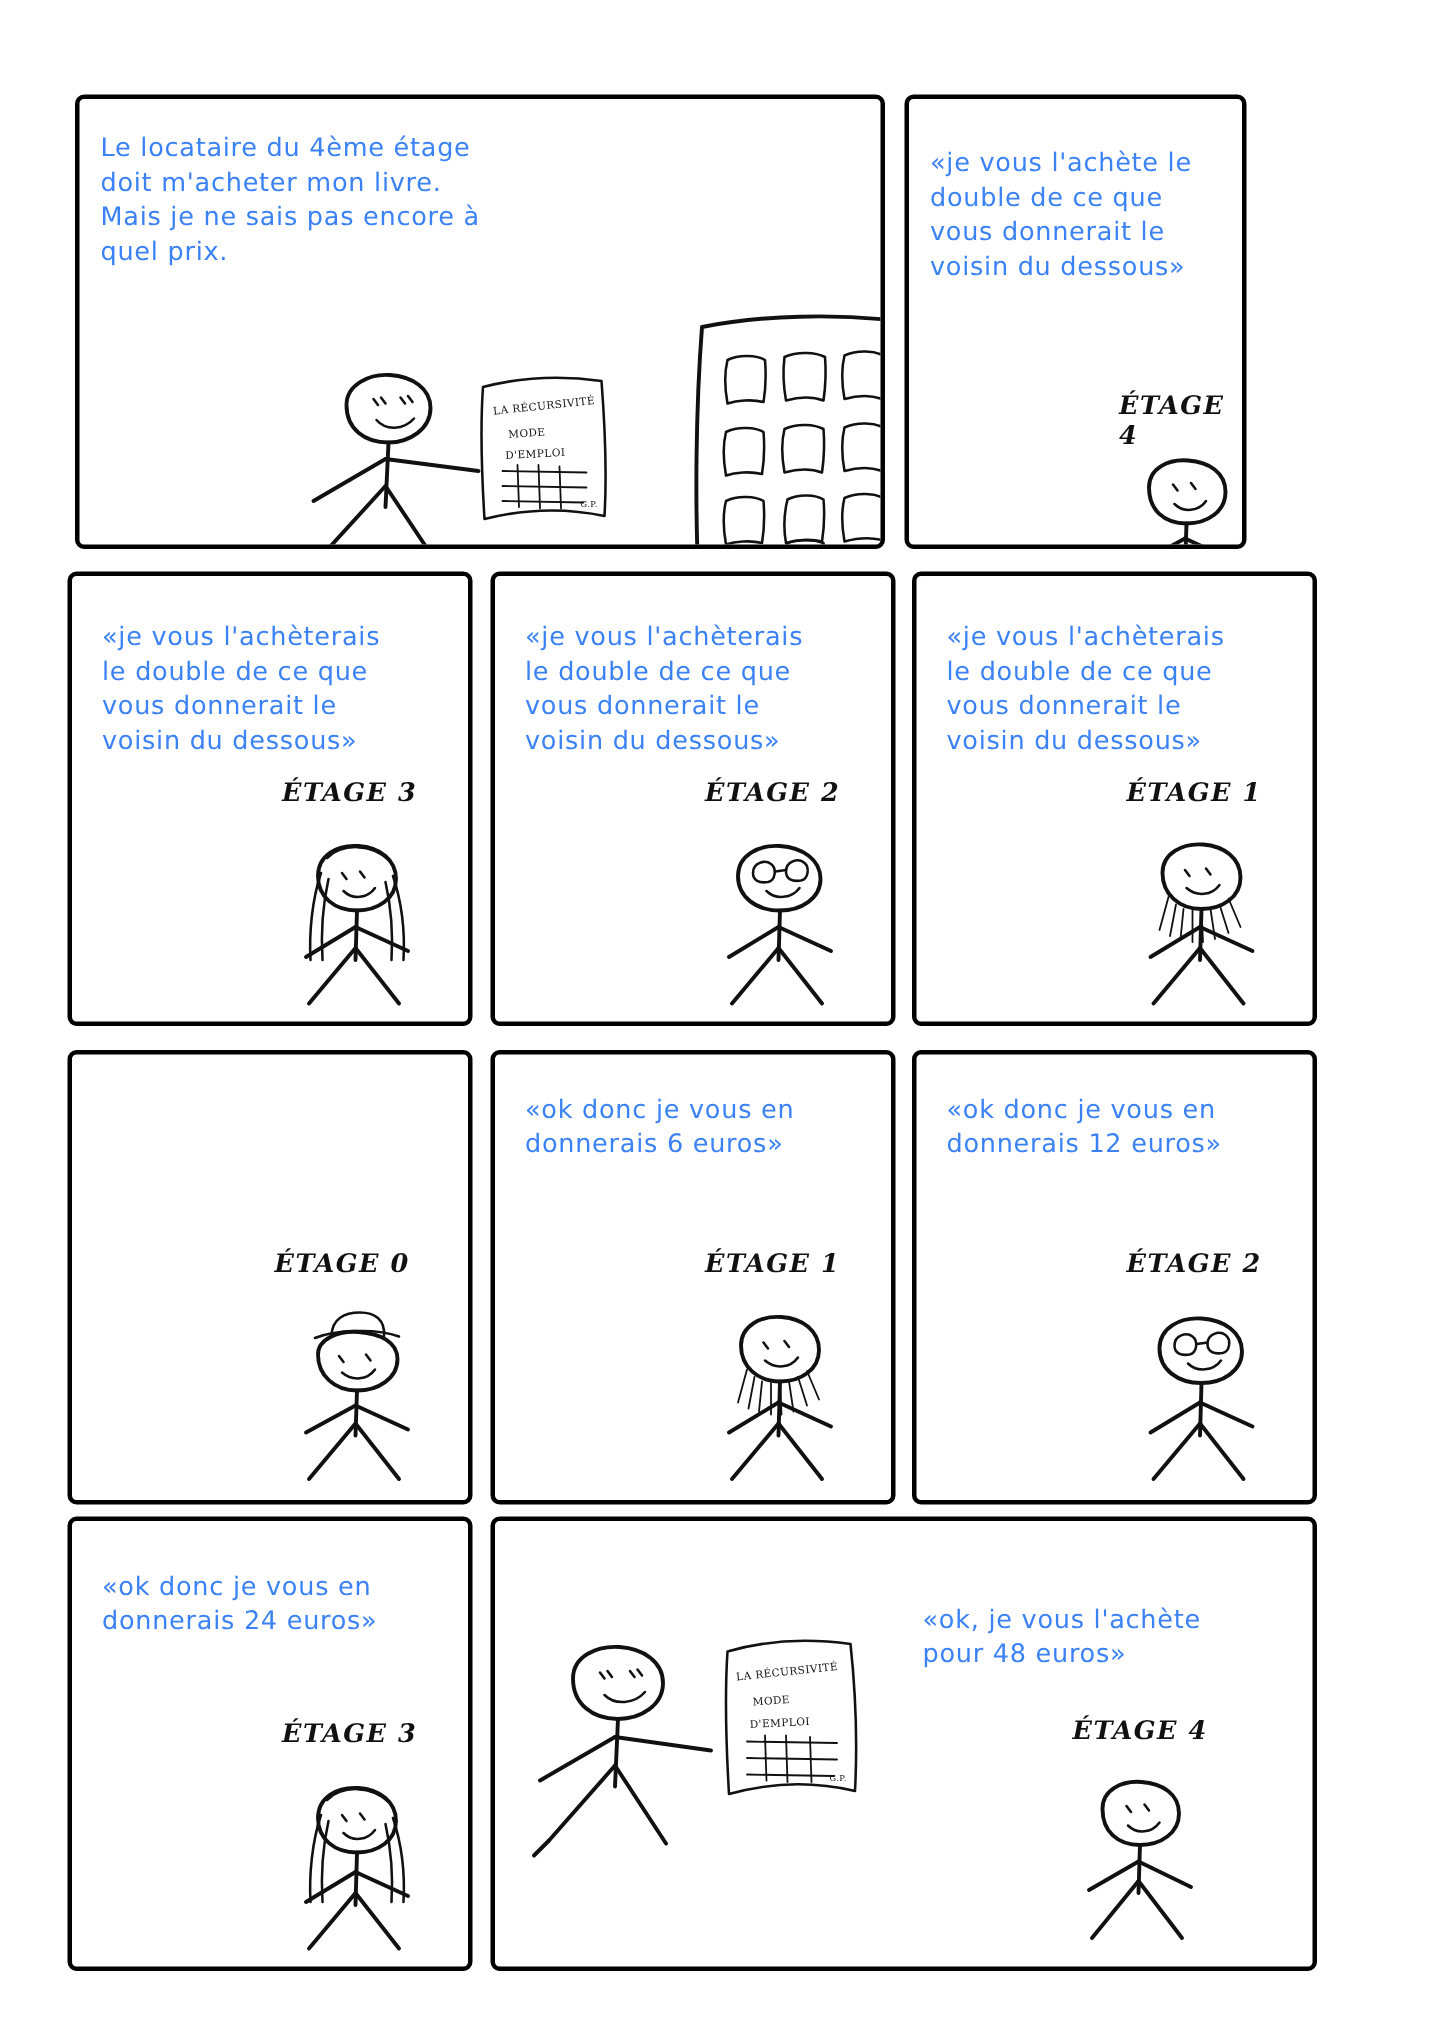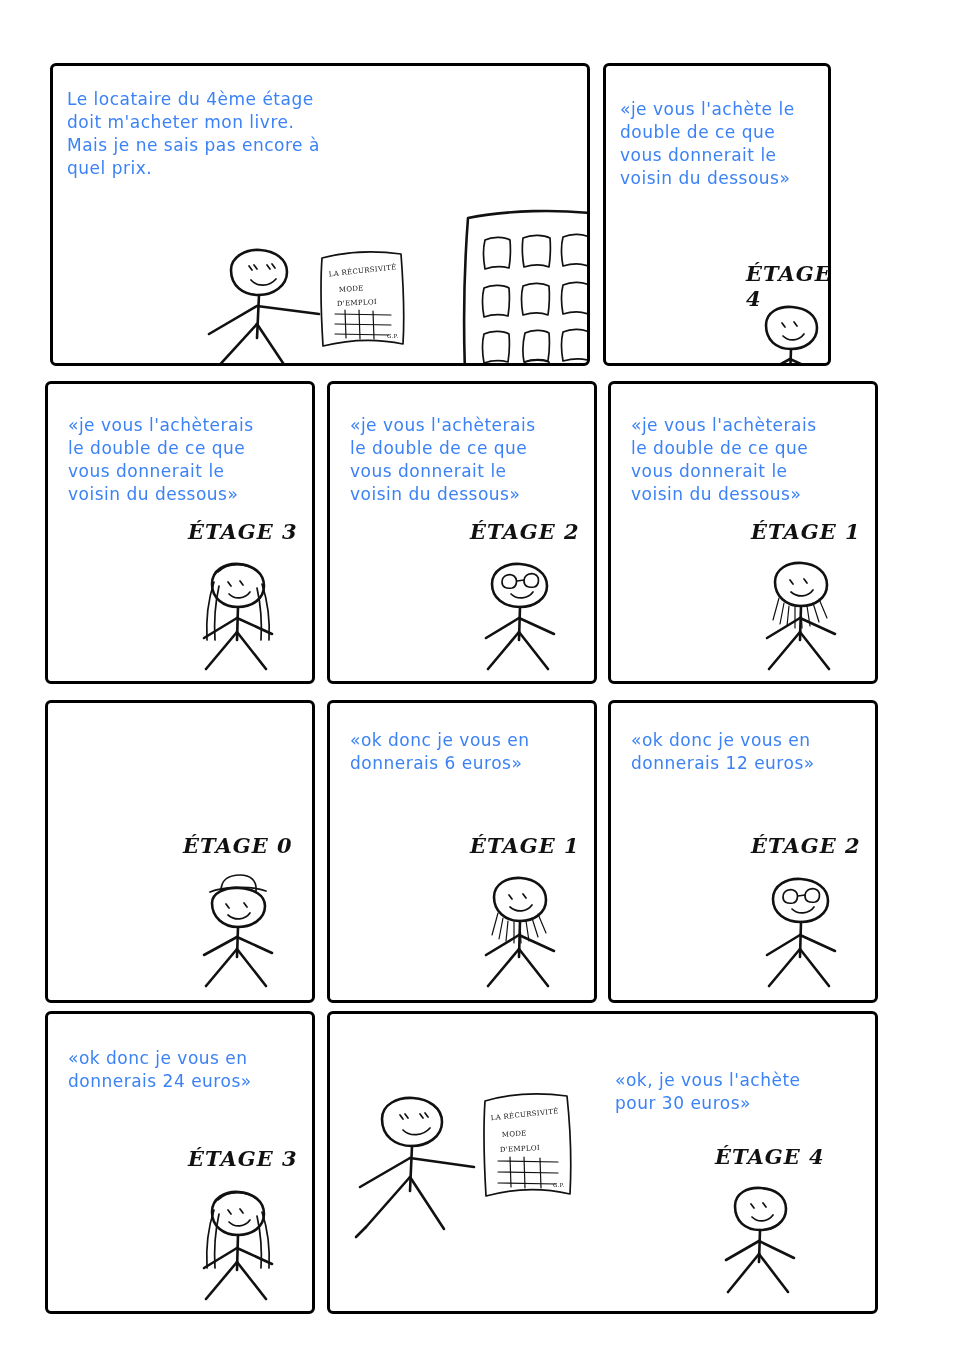--- a/index.html
+++ b/index.html
@@ -36,21 +36,21 @@
     line-height: 23px;
     letter-spacing: 0.5px;
     white-space: pre-line;
     color: #3b82f6;
   }
 
   .floor-label {
     position: absolute;
     font-family: "DejaVu Serif", serif;
     font-style: italic;
-    font-size: 21px;
+    font-size: 17px;
     letter-spacing: 1px;
     font-weight: 600;
     color: #111;
   }
 
   .fig {
     position: absolute;
   }
   .fig svg, .panel svg {
     display: block;
@@ -305,21 +305,21 @@
       <path class="ink" d="M50 51 L49 86"></path>
       <path class="ink" d="M49 64 L16 84"></path>
       <path class="ink" d="M49 64 L84 80"></path>
       <path class="ink" d="M49 78 L18 115"></path>
       <path class="ink" d="M49 78 L78 115"></path>
     </svg>
   </div>
 
   <div class="panel" style="left:327px; top:1011px; width:551px; height:303px;">
     <div class="caption" style="left:285px; top:55px; width:250px;">«ok, je vous l'achète
-pour 30 euros»</div>
+pour 48 euros»</div>
     <div class="floor-label" style="left:385px; top:130px;">ÉTAGE 4</div>
 
     <svg class="fig" style="left:18px; top:75px;" width="180" height="180" viewBox="0 0 180 180">
       <path class="ink" d="M34 30 C34 15 50 8 65 9 C81 10 94 19 94 33 C94 48 79 57 64 57 C47 57 34 47 34 30 Z"></path>
       <path class="ink-thin" d="M52 26 L55 30 M57 25 L60 29"></path>
       <path class="ink-thin" d="M72 25 L75 29 M77 24 L80 28"></path>
       <path class="ink-thin" d="M55 41 C62 48 75 47 82 39"></path>
       <path class="ink" d="M64 57 L62 102"></path>
       <path class="ink" d="M62 69 L12 98"></path>
       <path class="ink" d="M62 69 L126 78"></path>

